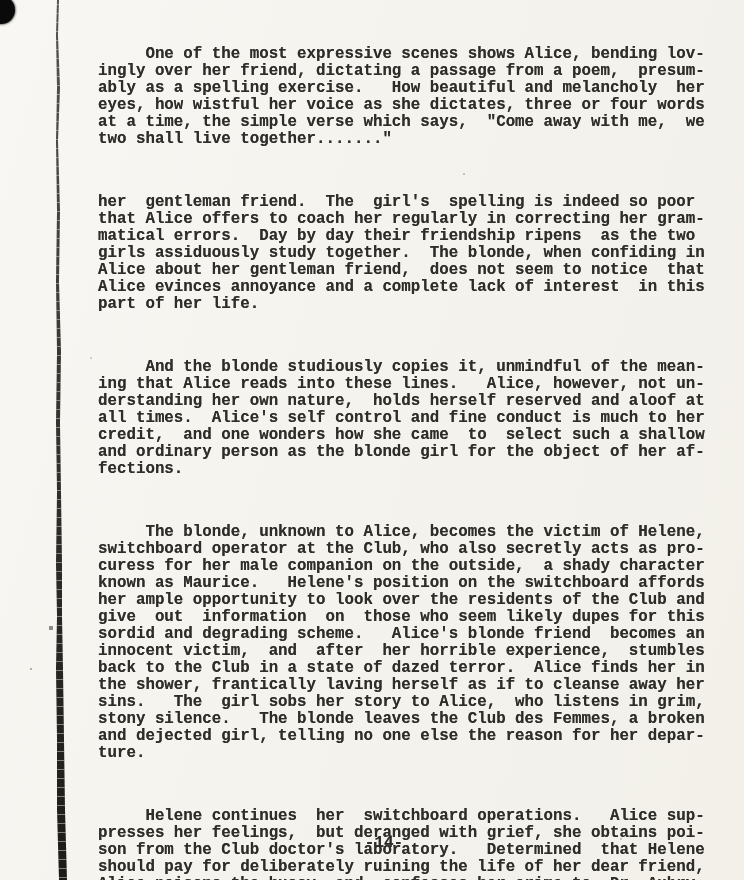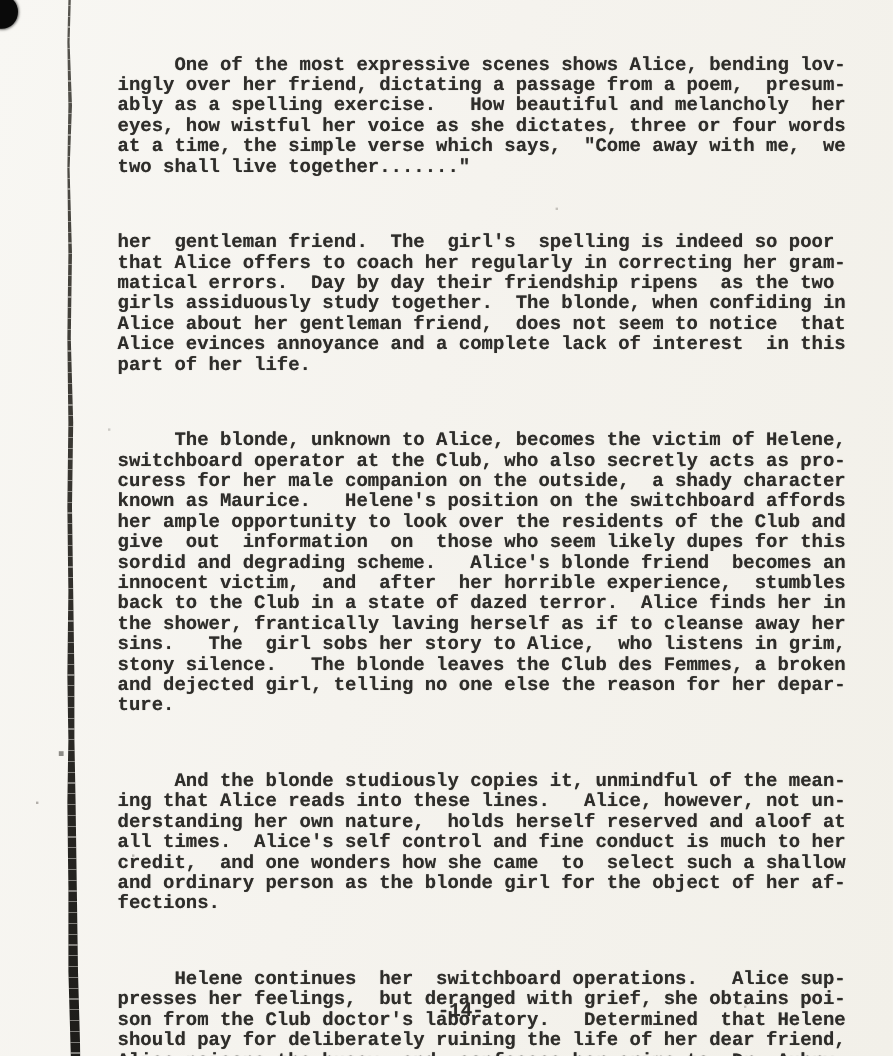--- a/index.html
+++ b/index.html
@@ -108,41 +108,41 @@
 eyes, how wistful her voice as she dictates, three or four words
 at a time, the simple verse which says,  "Come away with me,  we
 two shall live together......."</div>
     <div class="paragraph">her  gentleman friend.  The  girl's  spelling is indeed so poor
 that Alice offers to coach her regularly in correcting her gram-
 matical errors.  Day by day their friendship ripens  as the two
 girls assiduously study together.  The blonde, when confiding in
 Alice about her gentleman friend,  does not seem to notice  that
 Alice evinces annoyance and a complete lack of interest  in this
 part of her life.</div>
+    <div class="paragraph">     And the blonde studiously copies it, unmindful of the mean-
+ing that Alice reads into these lines.   Alice, however, not un-
+derstanding her own nature,  holds herself reserved and aloof at
+all times.  Alice's self control and fine conduct is much to her
+credit,  and one wonders how she came  to  select such a shallow
+and ordinary person as the blonde girl for the object of her af-
+fections.</div>
     <div class="paragraph">     The blonde, unknown to Alice, becomes the victim of Helene,
 switchboard operator at the Club, who also secretly acts as pro-
 curess for her male companion on the outside,  a shady character
 known as Maurice.   Helene's position on the switchboard affords
 her ample opportunity to look over the residents of the Club and
 give  out  information  on  those who seem likely dupes for this
 sordid and degrading scheme.   Alice's blonde friend  becomes an
 innocent victim,  and  after  her horrible experience,  stumbles
 back to the Club in a state of dazed terror.  Alice finds her in
 the shower, frantically laving herself as if to cleanse away her
 sins.   The  girl sobs her story to Alice,  who listens in grim,
 stony silence.   The blonde leaves the Club des Femmes, a broken
 and dejected girl, telling no one else the reason for her depar-
 ture.</div>
-    <div class="paragraph">     And the blonde studiously copies it, unmindful of the mean-
-ing that Alice reads into these lines.   Alice, however, not un-
-derstanding her own nature,  holds herself reserved and aloof at
-all times.  Alice's self control and fine conduct is much to her
-credit,  and one wonders how she came  to  select such a shallow
-and ordinary person as the blonde girl for the object of her af-
-fections.</div>
     <div class="paragraph">     Helene continues  her  switchboard operations.   Alice sup-
 presses her feelings,  but deranged with grief, she obtains poi-
 son from the Club doctor's laboratory.   Determined  that Helene
 should pay for deliberately ruining the life of her dear friend,
 Alice poisons the hussy  and  confesses her crime to  Dr. Aubry,
 the Club physician.  The doctor agrees to conceal the crime from
 the authorities, since Helene's death appears to be suicide, but
 she does not prove  as  kind and compassionate as she was to the
 unfortunate dancer, Mademoiselle Rivier.   Dr.  Aubry  denounces
 Alice  as  an  unnatural monster,  and when the girl declares no</div>

